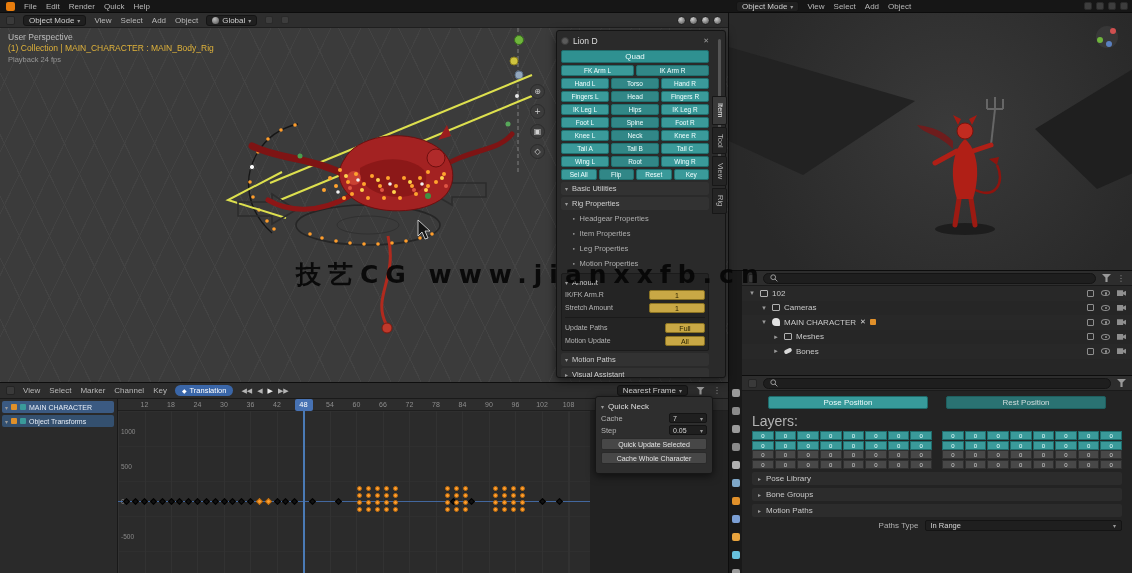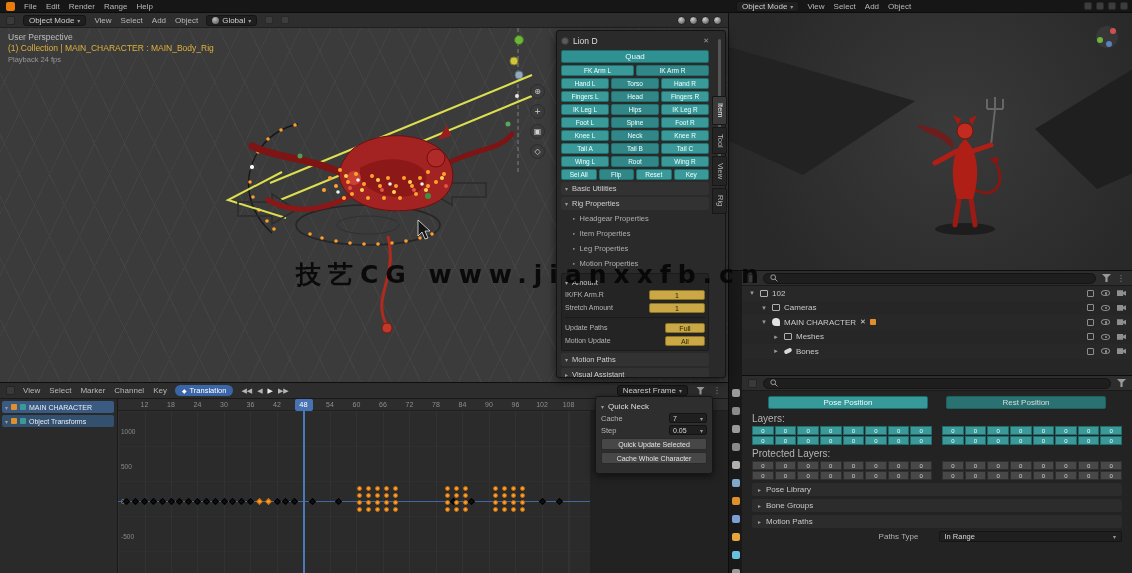--- a/index.html
+++ b/index.html
@@ -80,27 +80,27 @@
 .t-cam{width:9px;height:6px;background:#8f8f8f;clip-path:polygon(0 0,68% 0,68% 35%,100% 10%,100% 90%,68% 65%,68% 100%,0 100%)}
 .ol-toggles{display:flex;gap:7px;margin-left:auto;align-items:center}
 
 #properties{position:absolute;left:742px;top:375px;width:390px;height:198px;background:#232323;border-top:1px solid #0d0d0d}
 #pr-body{padding:3px 10px}
 .sec-head{display:flex;align-items:center;gap:4px;height:13px;font-size:8.5px;color:#d2d2d2}
 #pose-toggle{display:flex;gap:18px;margin:2px 16px 4px}
 .pt{flex:1;height:13px;border-radius:2px;font-size:8px;text-align:center;color:#eafafa;border:1px solid #1e6a6a}
 .pt.active{background:#379a9a}
 .pt.idle{background:#2c8080;opacity:.85}
-.plabel{font-size:10px;color:#b4b4b4;margin:3px 0 2px}
+.plabel{font-size:14px;color:#b4b4b4;margin:3px 0 2px}
 .layer-grid{display:flex;gap:10px}
 .lg-group{flex:1;display:grid;grid-template-columns:repeat(8,1fr);gap:1px}
 .lcell{height:9px;background:#3a9a9a;border:1px solid #1f6d6d;font-size:6px;color:#eaffff;display:flex;align-items:center;justify-content:center}
 .lcell.prot{background:#484848;border-color:#303030;color:#cfcfcf}
 .pr-sec{height:13px;display:flex;align-items:center;gap:5px;background:#2c2c2c;border-radius:2px;margin-top:3px;padding:0 6px;font-size:8px;color:#c9c9c9}
-.pr-field{display:flex;align-items:center;gap:20px;height:13px;margin-top:2px}
+.pr-field{display:flex;align-items:center;gap:6px;height:13px;margin-top:2px}
 .pf-label{width:45%;text-align:right;font-size:8px;color:#b0b0b0}
 .pf-chip{flex:1;height:11px;background:#1f1f1f;border:1px solid #141414;border-radius:2px;display:flex;align-items:center;justify-content:space-between;padding:0 5px;font-size:7.5px;color:#d6d6d6}
 .pf-chip.empty{visibility:hidden}
 
 #timeline{position:absolute;left:0;top:382px;width:728px;height:191px;background:#262626;border-top:1px solid #0e0e0e}
 #tl-header{height:16px;background:#2d2d2d;border-bottom:1px solid #1a1a1a;display:flex;align-items:center;gap:8px;padding:0 6px;font-size:8px}
 .key-pill{display:inline-flex;align-items:center;gap:3px;background:#3a66a8;border-radius:7px;height:11px;padding:0 7px;color:#fff;font-size:7.5px}
 .transport{display:flex;gap:5px;color:#b5b5b5;font-size:7px;font-family:"DejaVu Sans",sans-serif}
 .transport .play{color:#e8e8e8}
 #tl-channels{position:absolute;left:0;top:16px;width:118px;height:175px;background:#2a2a2a;border-right:1px solid #191919}
@@ -137,21 +137,21 @@
 <body>
 
 <div id="root">
 
   <header id="topbar">
     <span class="logo"></span>
     <nav id="tb-menus">
         <span class="mi">File</span>
         <span class="mi">Edit</span>
         <span class="mi">Render</span>
-        <span class="mi">Range</span>
+        <span class="mi">Quick</span>
         <span class="mi">Help</span>
       </nav>
     <div id="tb-right">
       <span class="chip">
           <span>Object Mode</span>
           <span class="caret">▾</span>
         </span>
       <nav id="tbr-menus">
           <span class="mi">View</span>
           <span class="mi">Select</span>
@@ -635,21 +635,20 @@
             <span class="lcell">0</span>
             <span class="lcell">0</span>
             <span class="lcell">0</span>
             <span class="lcell">0</span>
             <span class="lcell">0</span>
             <span class="lcell">0</span>
             <span class="lcell">0</span>
             <span class="lcell">0</span>
           </div>
         </div>
-      <div class="plabel">Protected Layers:</div>
       <div class="layer-grid" id="grid-protected">
           <div class="lg-group">
             <span class="lcell prot">0</span>
             <span class="lcell prot">0</span>
             <span class="lcell prot">0</span>
             <span class="lcell prot">0</span>
             <span class="lcell prot">0</span>
             <span class="lcell prot">0</span>
             <span class="lcell prot">0</span>
             <span class="lcell prot">0</span>

